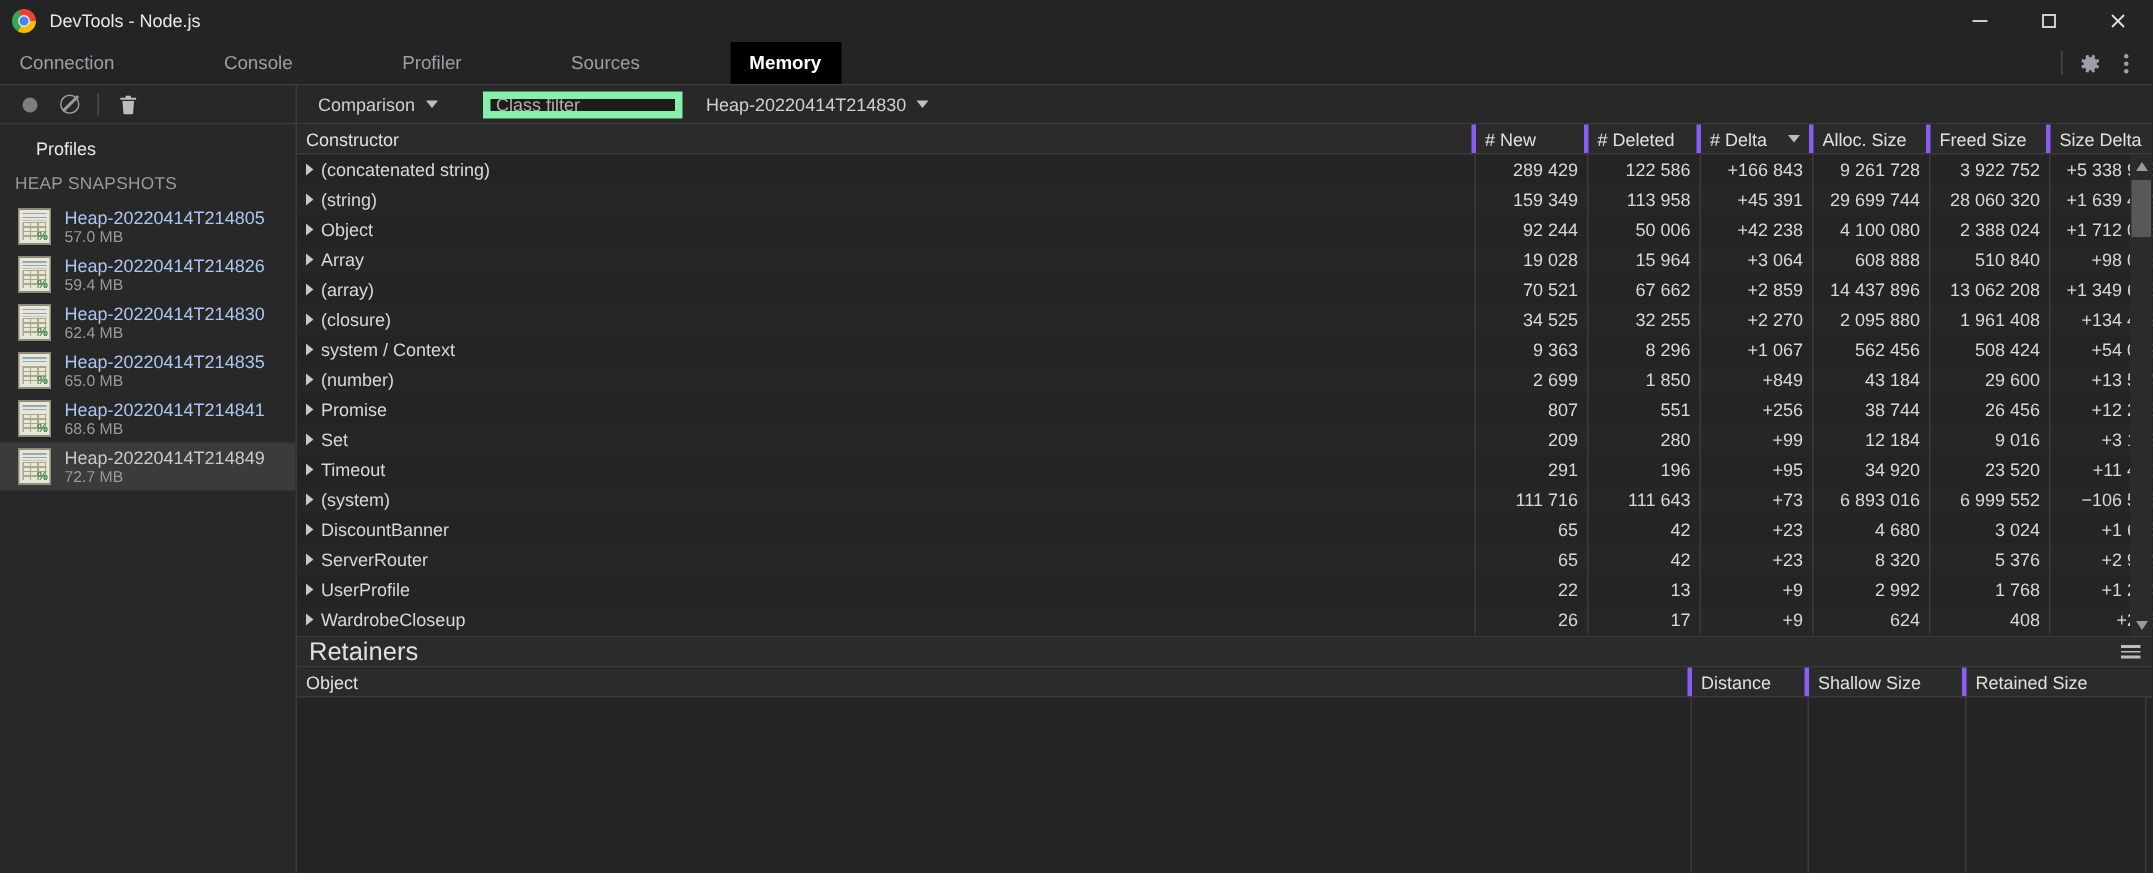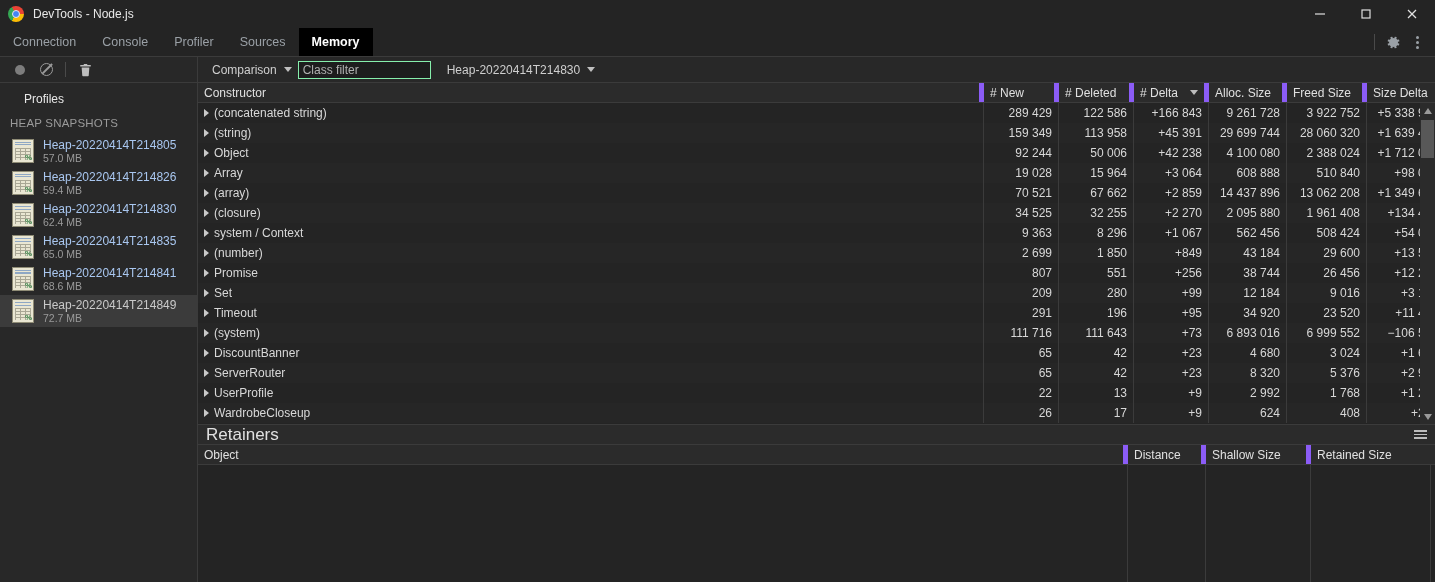--- a/index.html
+++ b/index.html
@@ -24,21 +24,21 @@
     border-radius: 50%; background: #4285f4; border: 1.5px solid #e8e8e8; box-sizing: border-box; }
   .title-text { font-size: 12px; color: #e8e8e8; margin-left: 9px; white-space: nowrap; }
   .winctrls { margin-left: auto; display: flex; height: 28px; }
   .winbtn { width: 46px; height: 28px; display: flex; align-items: center; justify-content: center;
     color: #e0e0e0; font-size: 13px; line-height: 1; }
   .winbtn svg { display: block; }
 
   
   .tabbar {
     height: 29px; flex: 0 0 29px; background: #242424; display: flex; align-items: stretch;
-    border-bottom: 1px solid #3b3b3b; position: relative;
+    border-bottom: 1px solid #3b3b3b; position: relative; gap: 47px;
   }
   .tab { padding: 0 13px; display: flex; align-items: center; font-size: 12.5px; color: #9aa0a6;
     white-space: nowrap; }
   .tab.active { background: #000000; color: #ffffff; font-weight: bold; }
   .tabbar-right { margin-left: auto; display: flex; align-items: center; padding-right: 6px; }
   .tb-sep { width: 1px; height: 16px; background: #4a4a4a; margin: 0 6px; }
   .icon-btn { width: 24px; height: 24px; display: flex; align-items: center; justify-content: center;
     color: #9aa0a6; }
   .dots { display: flex; flex-direction: column; gap: 2px; align-items: center; }
   .dots i { width: 3px; height: 3px; background: #9aa0a6; border-radius: 50%; display: block; }
@@ -52,22 +52,22 @@
   .rec-dot { width: 10px; height: 10px; border-radius: 50%; background: #7d7d7d; display: block; }
   .ban { width: 13px; height: 13px; border-radius: 50%; border: 1.6px solid #9a9a9a; position: relative; display:block;}
   .ban::after { content: ""; position: absolute; left: -1px; top: 4.2px; width: 14px; height: 1.6px;
     background: #9a9a9a; transform: rotate(-45deg); transform-origin: center; }
   .vsep { width: 1px; height: 15px; background: #4a4a4a; margin: 0 5px; }
   .tool-main { flex: 1; display: flex; align-items: center; padding-left: 10px; gap: 0; background: #282828; }
   .select-like { display: flex; align-items: center; gap: 7px; font-size: 12px; color: #cfcfcf;
     padding: 0 4px; white-space: nowrap; }
   .caret { width: 0; height: 0; border-left: 4px solid transparent; border-right: 4px solid transparent;
     border-top: 5px solid #c0c0c0; display: block; }
-  .class-filter { width: 133px; height: 18px; background: #1d1d1d; border: 1px solid #86efac;
-    color: #14b8a6; font-size: 12px; padding: 0 4px; margin-left: 2px; outline: none;
+  .class-filter { width: 133px; height: 18px; background: #1d1d1d; border: 5px solid #86efac;
+    color: #14b8a6; font-size: 12px; padding: 0 4px; margin-left: 26px; outline: none;
     font-family: "Liberation Sans", sans-serif; }
   .class-filter::placeholder { color: #b0b0b0; }
   .snap-select { margin-left: 12px; }
 
   
   .body { flex: 1; display: flex; min-height: 0; }
 
   
   .sidebar { width: 198px; flex: 0 0 198px; background: #282828; border-right: 1px solid #3b3b3b;
     display: flex; flex-direction: column; min-height: 0; }
@@ -92,21 +92,21 @@
   .sb-size { font-size: 10.5px; color: #9a9a9a; line-height: 11px; }
 
   
   .main { flex: 1; display: flex; flex-direction: column; min-width: 0; min-height: 0; background: #242424; }
 
   
   .grid { display: flex; flex-direction: column; min-height: 0; }
   .grid-head { display: flex; height: 20px; flex: 0 0 20px; background: #2b2b2b;
     border-bottom: 1px solid #3b3b3b; }
   .th { font-size: 12px; color: #e0e0e0; display: flex; align-items: center; padding: 0 6px;
-    border-right: 5px solid #8b5cf6; white-space: nowrap; overflow: hidden; }
+    border-right: 3px solid #8b5cf6; white-space: nowrap; overflow: hidden; }
   .th.num { justify-content: flex-start; }
   .th .sortarrow { margin-left: auto; width: 0; height: 0; border-left: 4px solid transparent;
     border-right: 4px solid transparent; border-top: 5px solid #bdbdbd; }
   .rows { flex: 1; overflow: hidden; position: relative; }
   .row { display: flex; height: 20px; }
   .row:nth-child(even) { background: #262626; }
   .td { font-size: 12px; color: #d8d8d8; display: flex; align-items: center; padding: 0 6px;
     border-right: 1px solid #3b3b3b; white-space: nowrap; overflow: hidden; }
   .td.num { justify-content: flex-end; }
   .td.ctor { color: #d8d8d8; gap: 5px; padding-left: 6px; }

